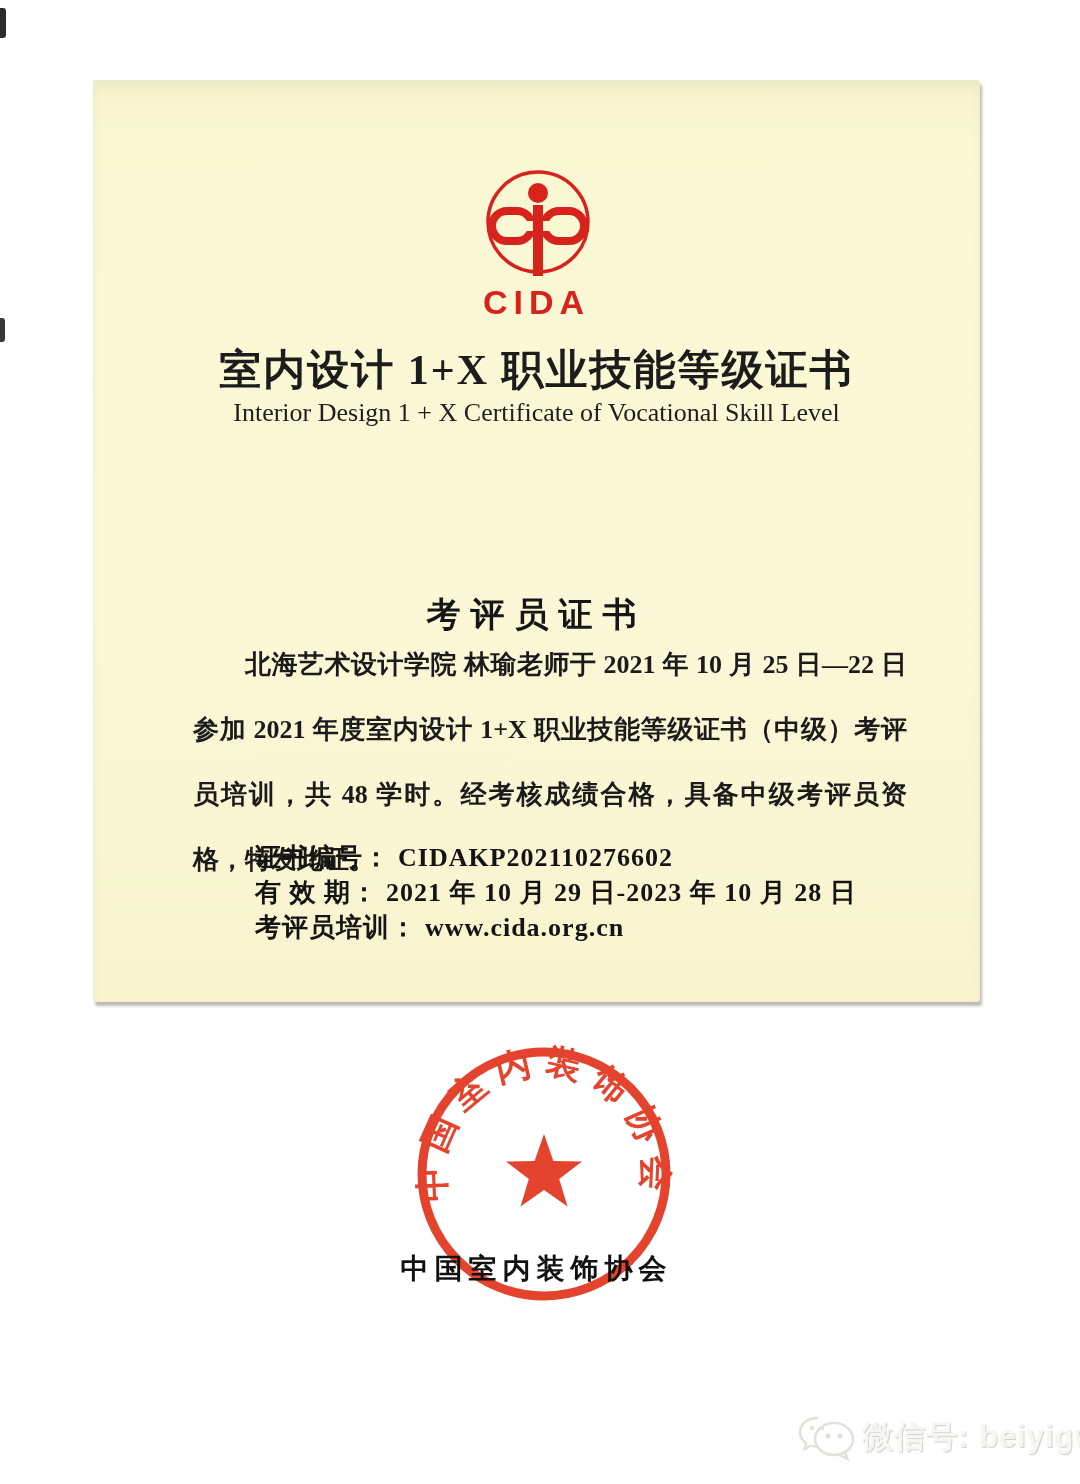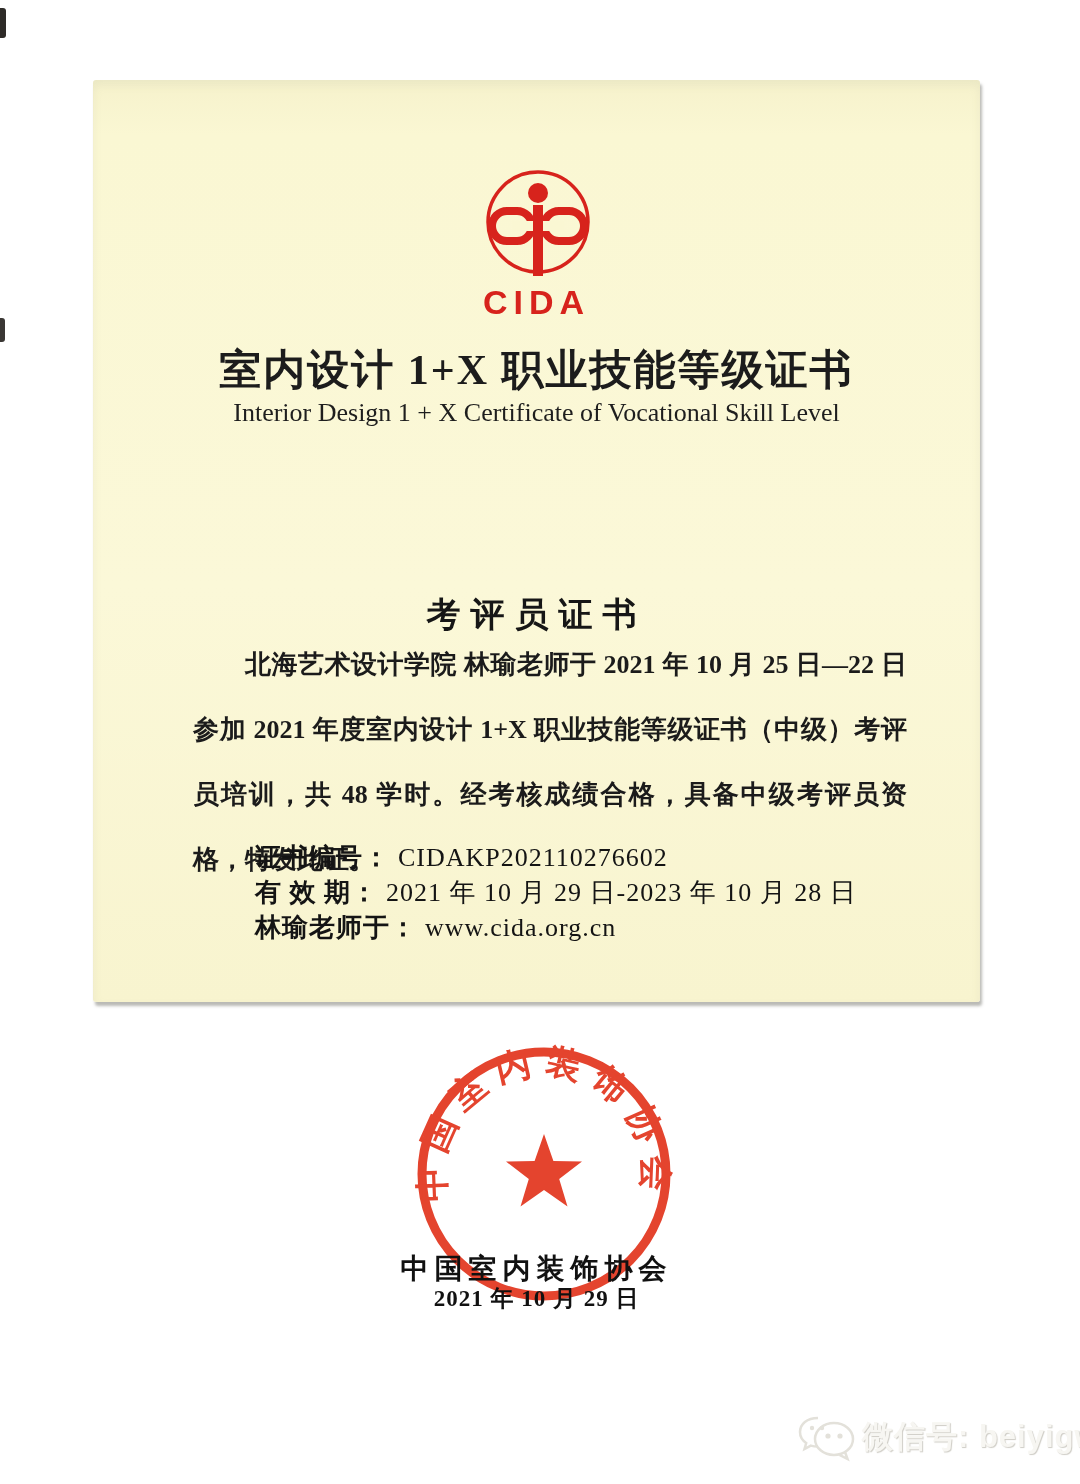--- a/index.html
+++ b/index.html
@@ -45,21 +45,21 @@
     position:absolute;left:100px;top:552px;width:714px;
     font-size:26px;line-height:65px;color:#1b1b1b;
     text-align:justify;text-indent:2em;font-weight:bold;
     font-family:"Liberation Serif",serif;
   }
 
   
   .details{position:absolute;left:152px;top:760px;font-size:26px;color:#141414;}
   .detail-row{height:35px;line-height:35px;white-space:nowrap;}
   .detail-row .lbl{font-weight:bold;letter-spacing:1px;padding-left:10px;}
-  .detail-row .val{font-weight:normal;padding-left:8px;letter-spacing:1px;}
+  .detail-row .val{font-weight:bold;padding-left:8px;letter-spacing:1px;}
 
   
   .seal-svg{position:absolute;left:315px;top:960px;width:272px;height:272px;opacity:.93;}
   .issuer-line{top:1170px;color:#111;font-weight:bold;font-size:28px;letter-spacing:6px;z-index:3;}
   .date-line{top:1203px;color:#111;font-weight:bold;font-size:23px;letter-spacing:1px;z-index:3;}
 
   
   .watermark{
     position:absolute;left:798px;top:1408px;height:58px;
     display:flex;align-items:center;gap:6px;
@@ -109,37 +109,36 @@
     <div class="body-text">北海艺术设计学院 林瑜老师于 2021 年 10 月 25 日—22 日参加 2021 年度室内设计 1+X 职业技能等级证书（中级）考评员培训，共 48 学时。经考核成绩合格，具备中级考评员资格，特发此证。</div>
 
     <div class="details">
       <div class="detail-row">
         <span class="lbl">证书编号：</span><span class="val">CIDAKP202110276602</span>
       </div>
       <div class="detail-row">
         <span class="lbl">有 效 期：</span><span class="val">2021 年 10 月 29 日-2023 年 10 月 28 日</span>
       </div>
       <div class="detail-row">
-        <span class="lbl">林瑜老师于：</span><span class="val">www.cida.org.cn</span>
+        <span class="lbl">考评员培训：</span><span class="val">www.cida.org.cn</span>
       </div>
     </div>
 
     <svg class="seal-svg" viewBox="0 0 272 272">
       <circle cx="136" cy="134" r="122" fill="none" stroke="#e2361f" stroke-width="9"></circle>
       <polygon points="136,94 145.4,121.1 174,121.6 151.2,138.9 159.5,166.4 136,150 112.5,166.4 120.8,138.9 98,121.6 126.6,121.1" fill="#e2361f"></polygon>
       <defs>
         <path id="sealArc" d="M 42 168.2 A 100 100 0 1 1 230 168.2" fill="none"></path>
       </defs>
       <text font-size="35" font-weight="bold" fill="#e2361f" letter-spacing="11" font-family="Liberation Serif, serif">
         <textPath href="#sealArc" startOffset="50%" text-anchor="middle">中国室内装饰协会</textPath>
       </text>
     </svg>
 
     <div class="center issuer-line">中国室内装饰协会</div>
-    <div class="center date-line">2021 年 10 月 29 日</div>
 
   </div>
 
   <div class="watermark">
     <svg class="wm-icon" viewBox="0 0 58 50">
       <g fill="none" stroke="#e3e1da" stroke-width="2.5">
         <path d="M20 6 C9 6 2 12 2 20 c0 4.5 2.4 8.4 6.2 11 L6.5 37 l6.3-3.4 c2.2.7 4.6 1 7.2 1"></path>
         <ellipse cx="36" cy="27" rx="19" ry="16"></ellipse>
         <path d="M47 40 l2.5 7 l-8-4.2"></path>
       </g>

